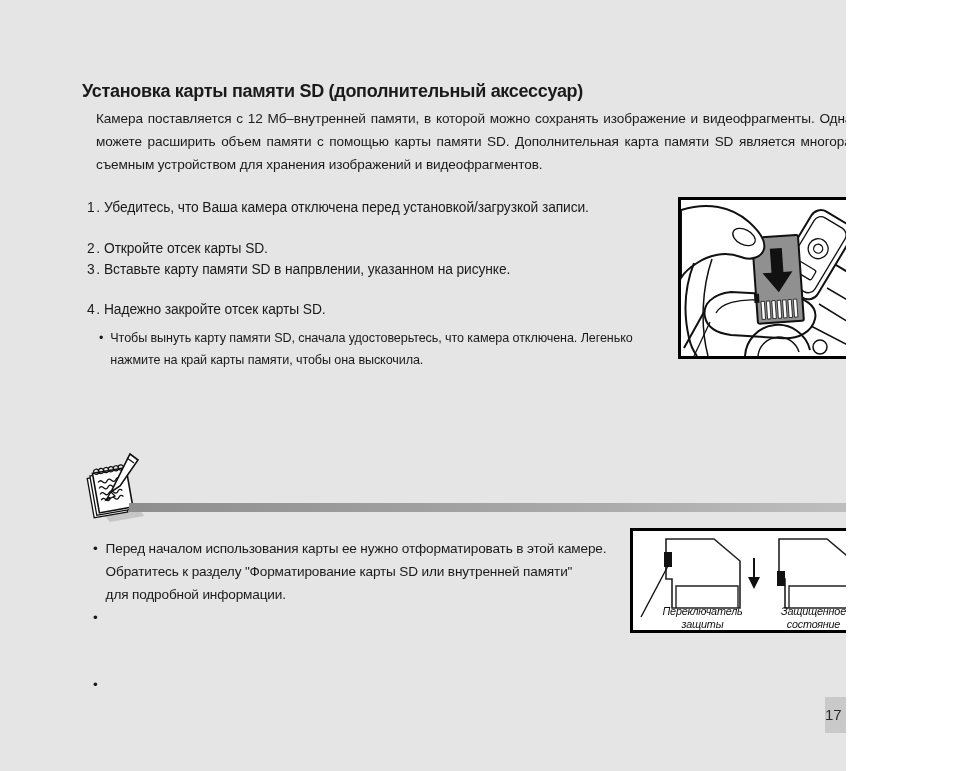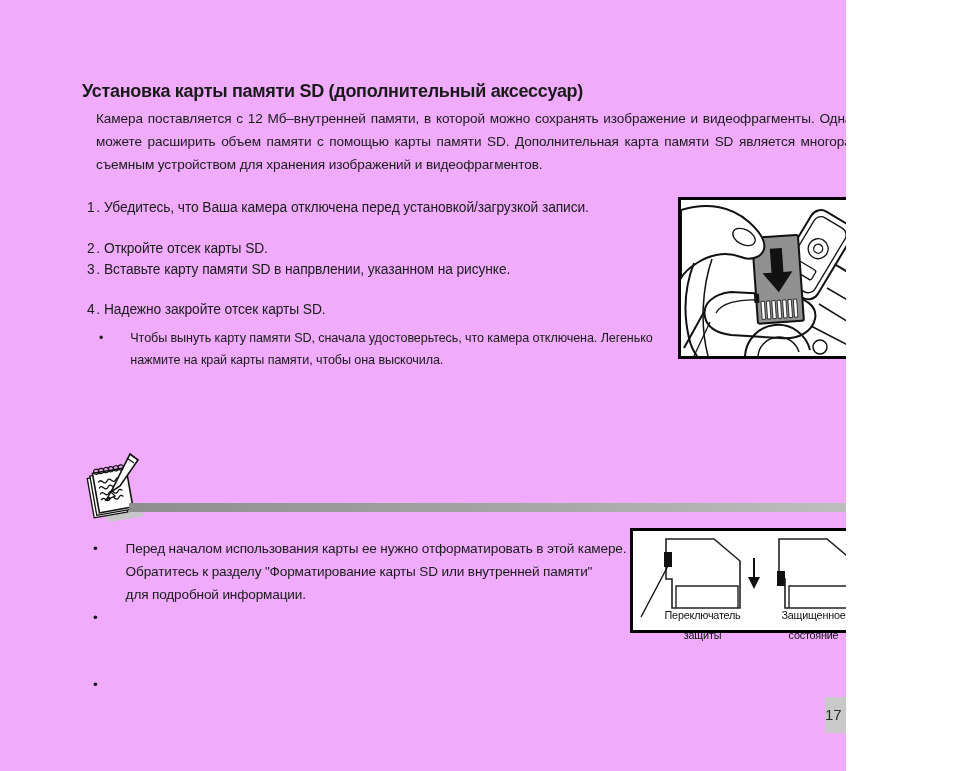--- a/index.html
+++ b/index.html
@@ -1,53 +1,53 @@
 <!DOCTYPE html>
 <html><head>
 <meta charset="utf-8">
 <style>
   html,body{margin:0;padding:0;background:#ffffff;}
   .page{
-    position:relative;width:846px;height:771px;background:#f0abfc;overflow:hidden;
+    position:relative;width:846px;height:771px;background:#e5e5e5;overflow:hidden;
     font-family:"Liberation Sans",sans-serif;color:#1a1a1a;
   }
   .abs{position:absolute;}
   .doc-title{
     left:82px;top:81px;font-size:18px;font-weight:700;letter-spacing:-0.3px;white-space:nowrap;
   }
   .intro{
     left:96px;top:107px;width:795px;font-size:13.6px;line-height:23px;
     text-align:justify;letter-spacing:-0.1px;
   }
   .step{left:87px;display:flex;font-size:13.8px;line-height:20px;letter-spacing:-0.1px;white-space:nowrap;}
   .step .num{width:17px;letter-spacing:1.5px;}
   .step-1{top:198px}.step-2{top:239px}.step-3{top:260px}.step-4{top:300px}
   .step-note{
     left:99px;top:328px;width:562px;display:flex;gap:7px;
     font-size:12.6px;line-height:21.5px;letter-spacing:-0.1px;
   }
-  .pre{white-space:pre-line;margin-left:20px;}
+  .pre{white-space:pre-line;}
   .bullet-dot{flex:0 0 auto;}
   .figure{border:3px solid #000;background:#fff;box-sizing:border-box;}
   .camera-figure{left:678px;top:197px;width:186px;height:162px;}
   .camera-figure svg{display:block;width:100%;height:100%;}
   .notepad-wrap{left:84px;top:452px;width:70px;height:70px;}
   .divider-bar{
     left:129px;top:503px;width:734px;height:9px;
     background:linear-gradient(to right,#8e8e8e 0%,#a6a6a6 55%,#bfbfbf 100%);
   }
   .note{left:93px;display:flex;gap:8px;font-size:13.6px;line-height:23px;letter-spacing:-0.15px;}
   .note-1{top:537px;width:540px;}
   .note-2{top:606px;width:540px;}
   .note-3{top:673px;width:810px;}
   .sd-figure{left:630px;top:528px;width:233px;height:105px;}
   .sd-figure svg{display:block;position:absolute;left:0;top:0;width:227px;height:99px;}
   .sd-label{
-    position:absolute;top:74px;text-align:center;font-size:10.8px;line-height:20px;
-    letter-spacing:-0.2px;color:#111;
+    position:absolute;top:74px;text-align:center;font-size:10.8px;line-height:13px;
+    letter-spacing:-0.2px;color:#111;font-style:italic;
   }
   .sd-label-left{left:12px;width:115px;}
   .sd-label-right{left:128px;width:105px;}
   .page-tab{
     left:825px;top:697px;width:129px;height:36px;background:#c9c9c9;
     font-size:15px;line-height:36px;color:#2b2b2b;box-sizing:border-box;
   }
 </style>
 </head>
 <body>

